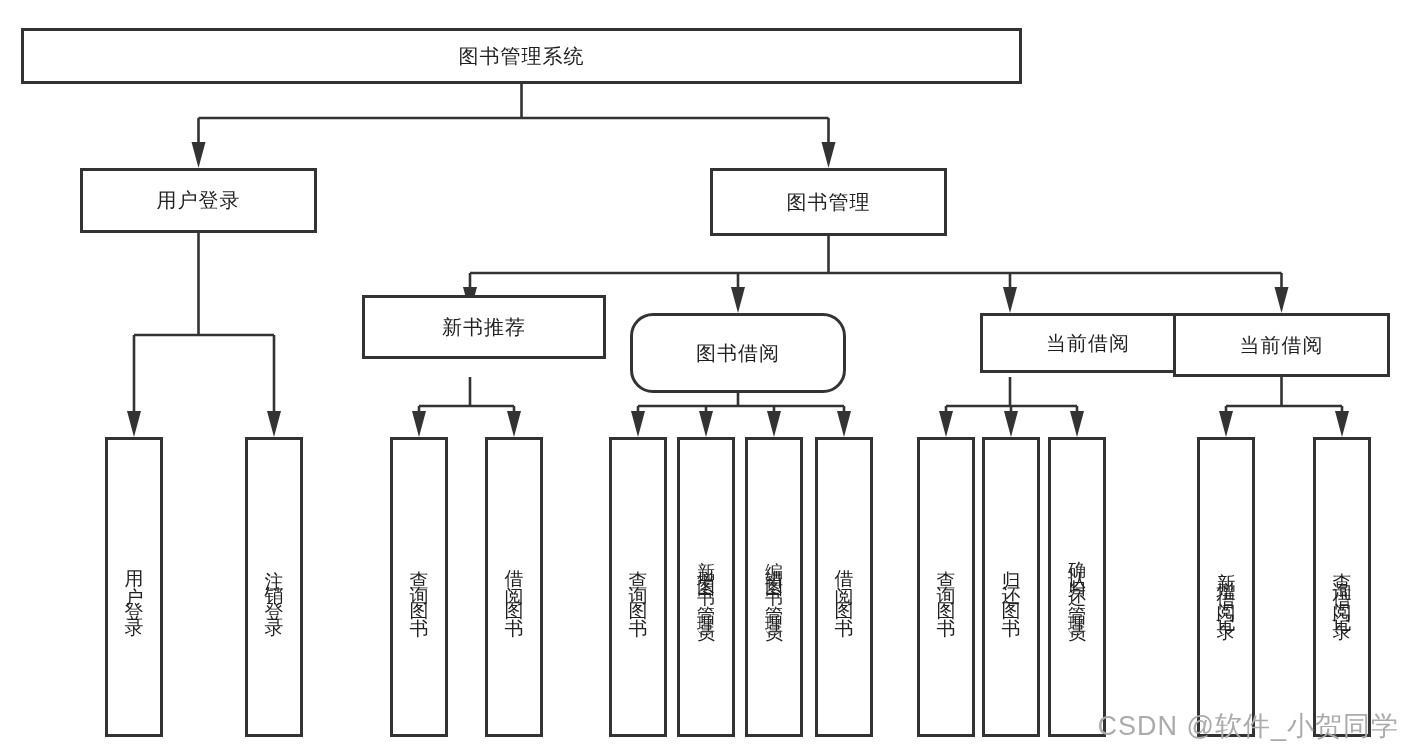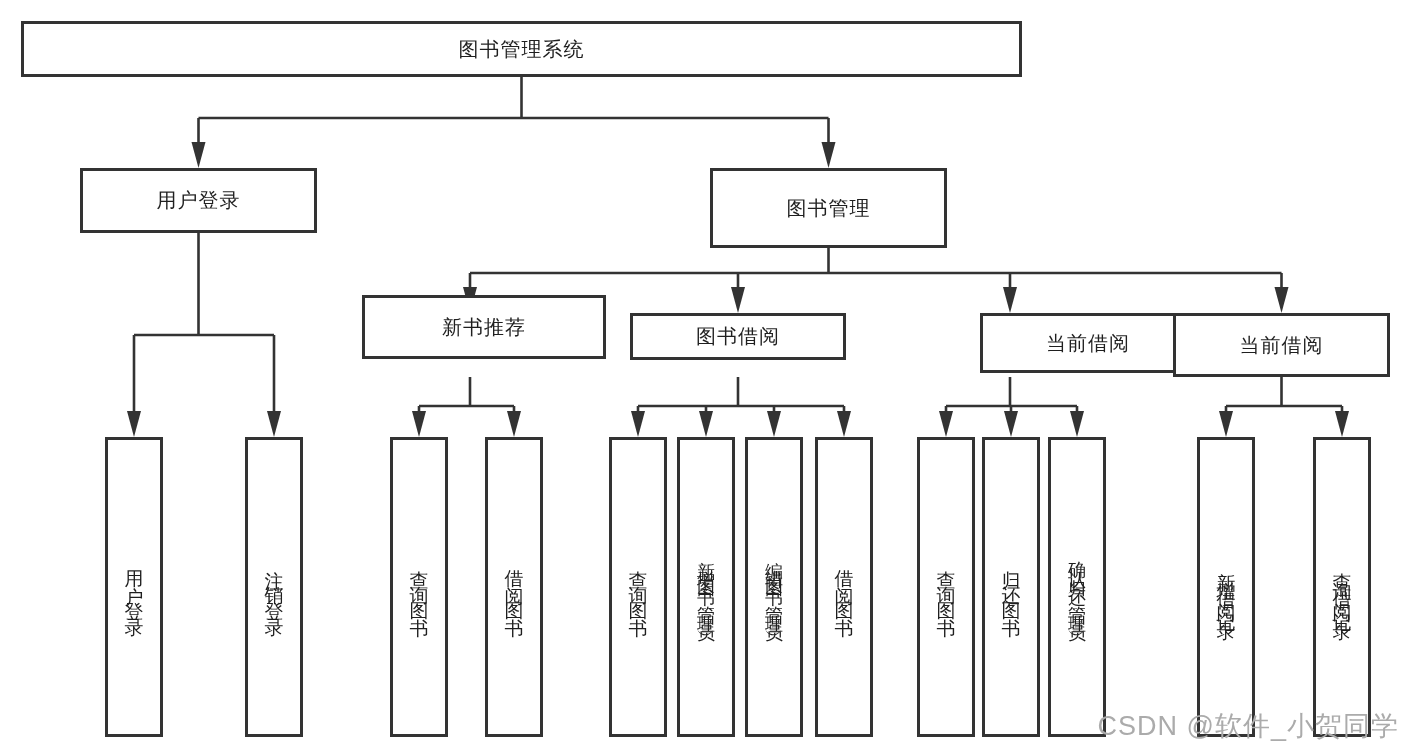--- a/index.html
+++ b/index.html
@@ -114,27 +114,27 @@
     <polygon points="1070,411 1084,411 1077,437"></polygon>
 
     <line x1="1281.5" y1="377" x2="1281.5" y2="406"></line>
     <line x1="1226" y1="406" x2="1342" y2="406"></line>
     <line x1="1226" y1="406" x2="1226" y2="415"></line>
     <line x1="1342" y1="406" x2="1342" y2="415"></line>
     <polygon points="1219,411 1233,411 1226,437"></polygon>
     <polygon points="1335,411 1349,411 1342,437"></polygon>
   </svg>
 
-  <div class="node h-node" style="left:21px; top:21px; width:1001px; height:56px;">图书管理系统</div>
+  <div class="node h-node" style="left:21px; top:28px; width:1001px; height:56px;">图书管理系统</div>
 
   <div class="node h-node" style="left:80px; top:168px; width:237px; height:65px;">用户登录</div>
-  <div class="node h-node" style="left:710px; top:168px; width:237px; height:80px;">图书管理</div>
+  <div class="node h-node" style="left:710px; top:168px; width:237px; height:68px;">图书管理</div>
 
   <div class="node h-node" style="left:362px; top:295px; width:244px; height:64px;">新书推荐</div>
-  <div class="node h-node" style="left:630px; top:313px; width:216px; height:47px;">图书借阅</div>
+  <div class="node h-node" style="left:630px; top:313px; width:216px; height:80px;border-radius:23px;">图书借阅</div>
   <div class="node h-node" style="left:948px; top:313px; width:216px; height:60px;margin-left:32px;">当前借阅</div>
   <div class="node h-node" style="left:1173px; top:313px; width:217px; height:64px;">当前借阅</div>
 
   <div class="node leaf" style="left:105px;">
     <span class="vtext ls-short">用户登录</span>
   </div>
   <div class="node leaf" style="left:245px;">
     <span class="vtext ls-short">注销登录</span>
   </div>
 

